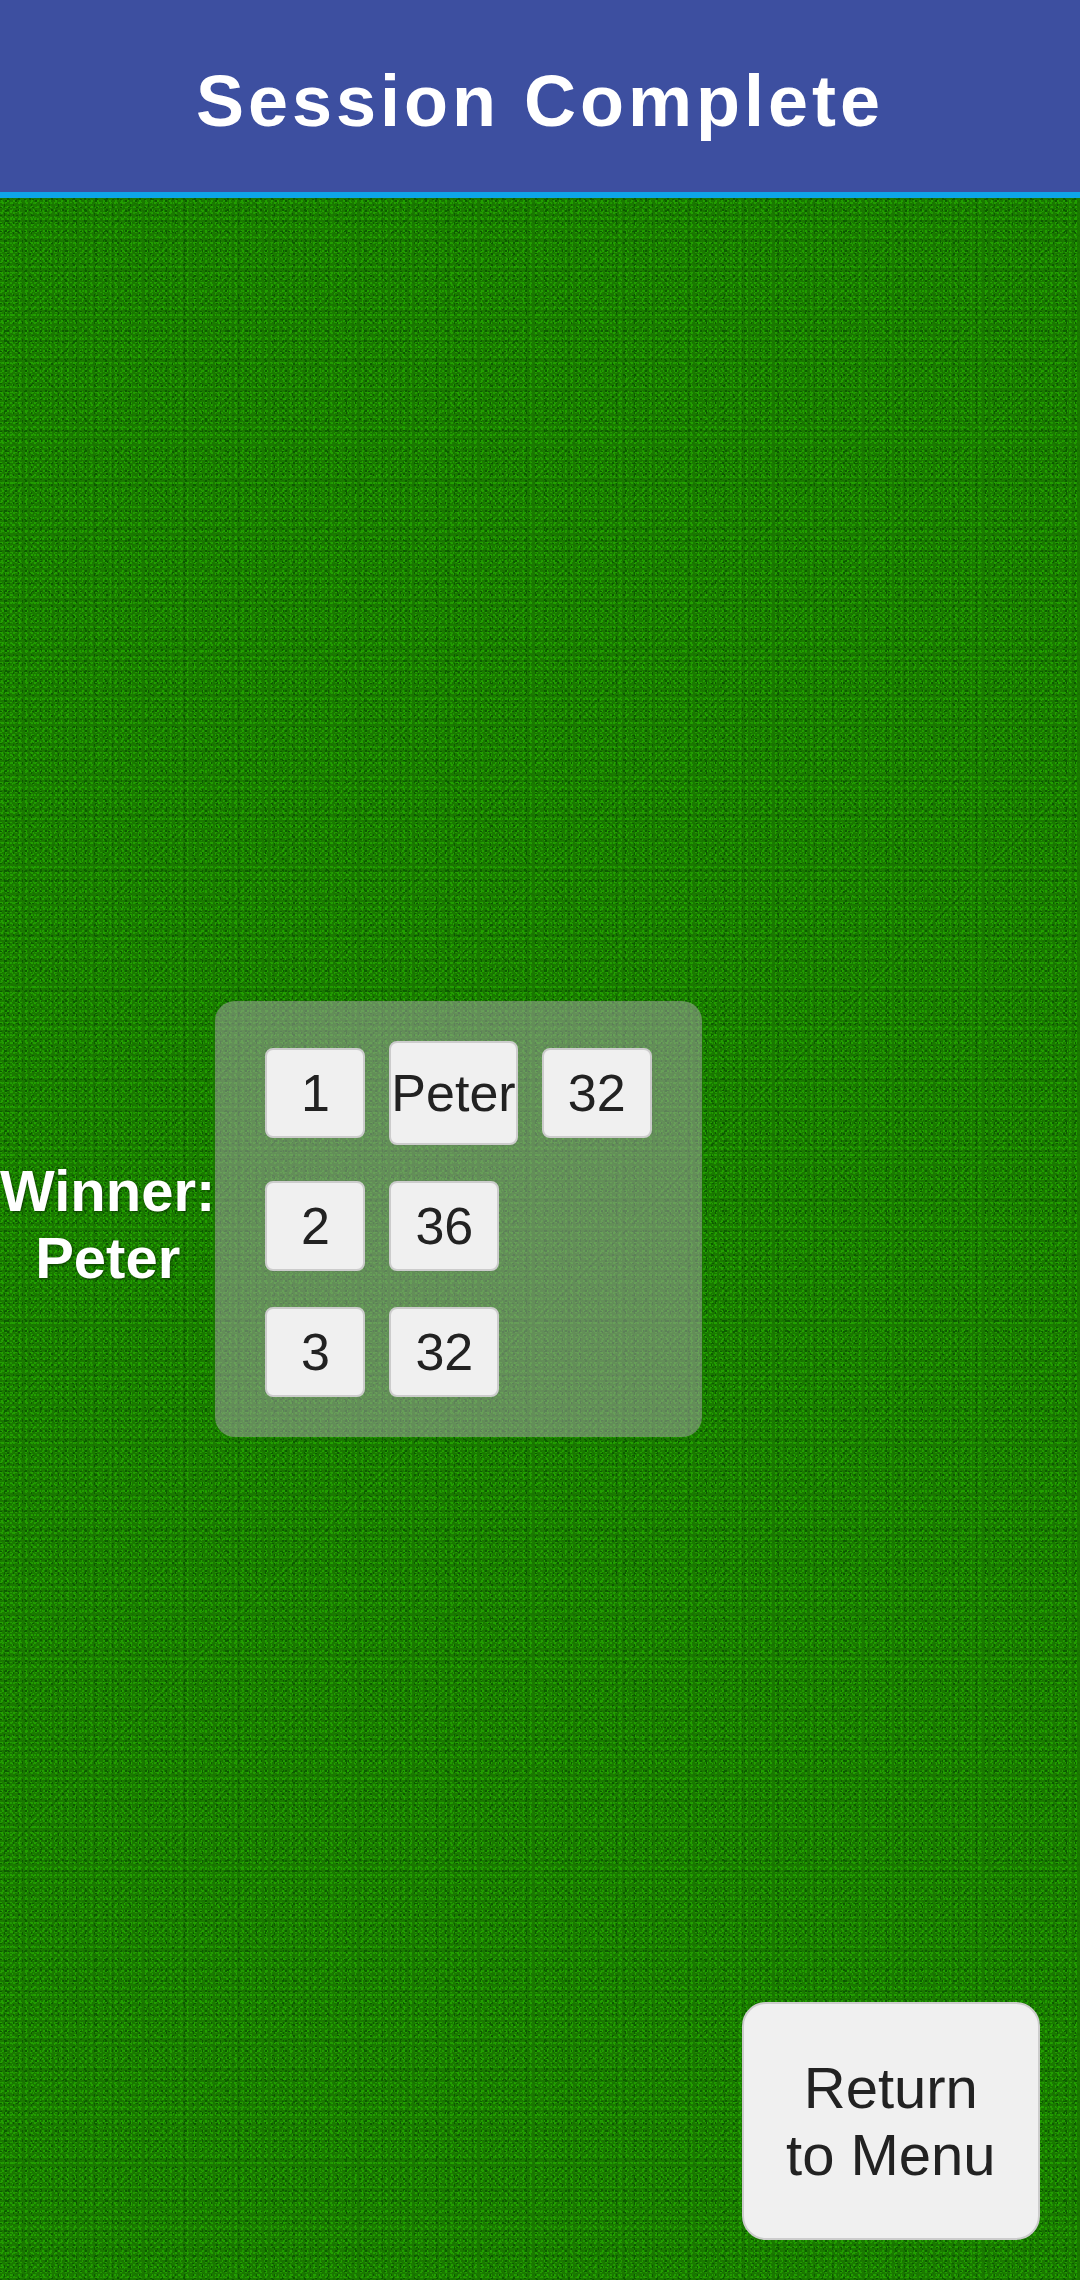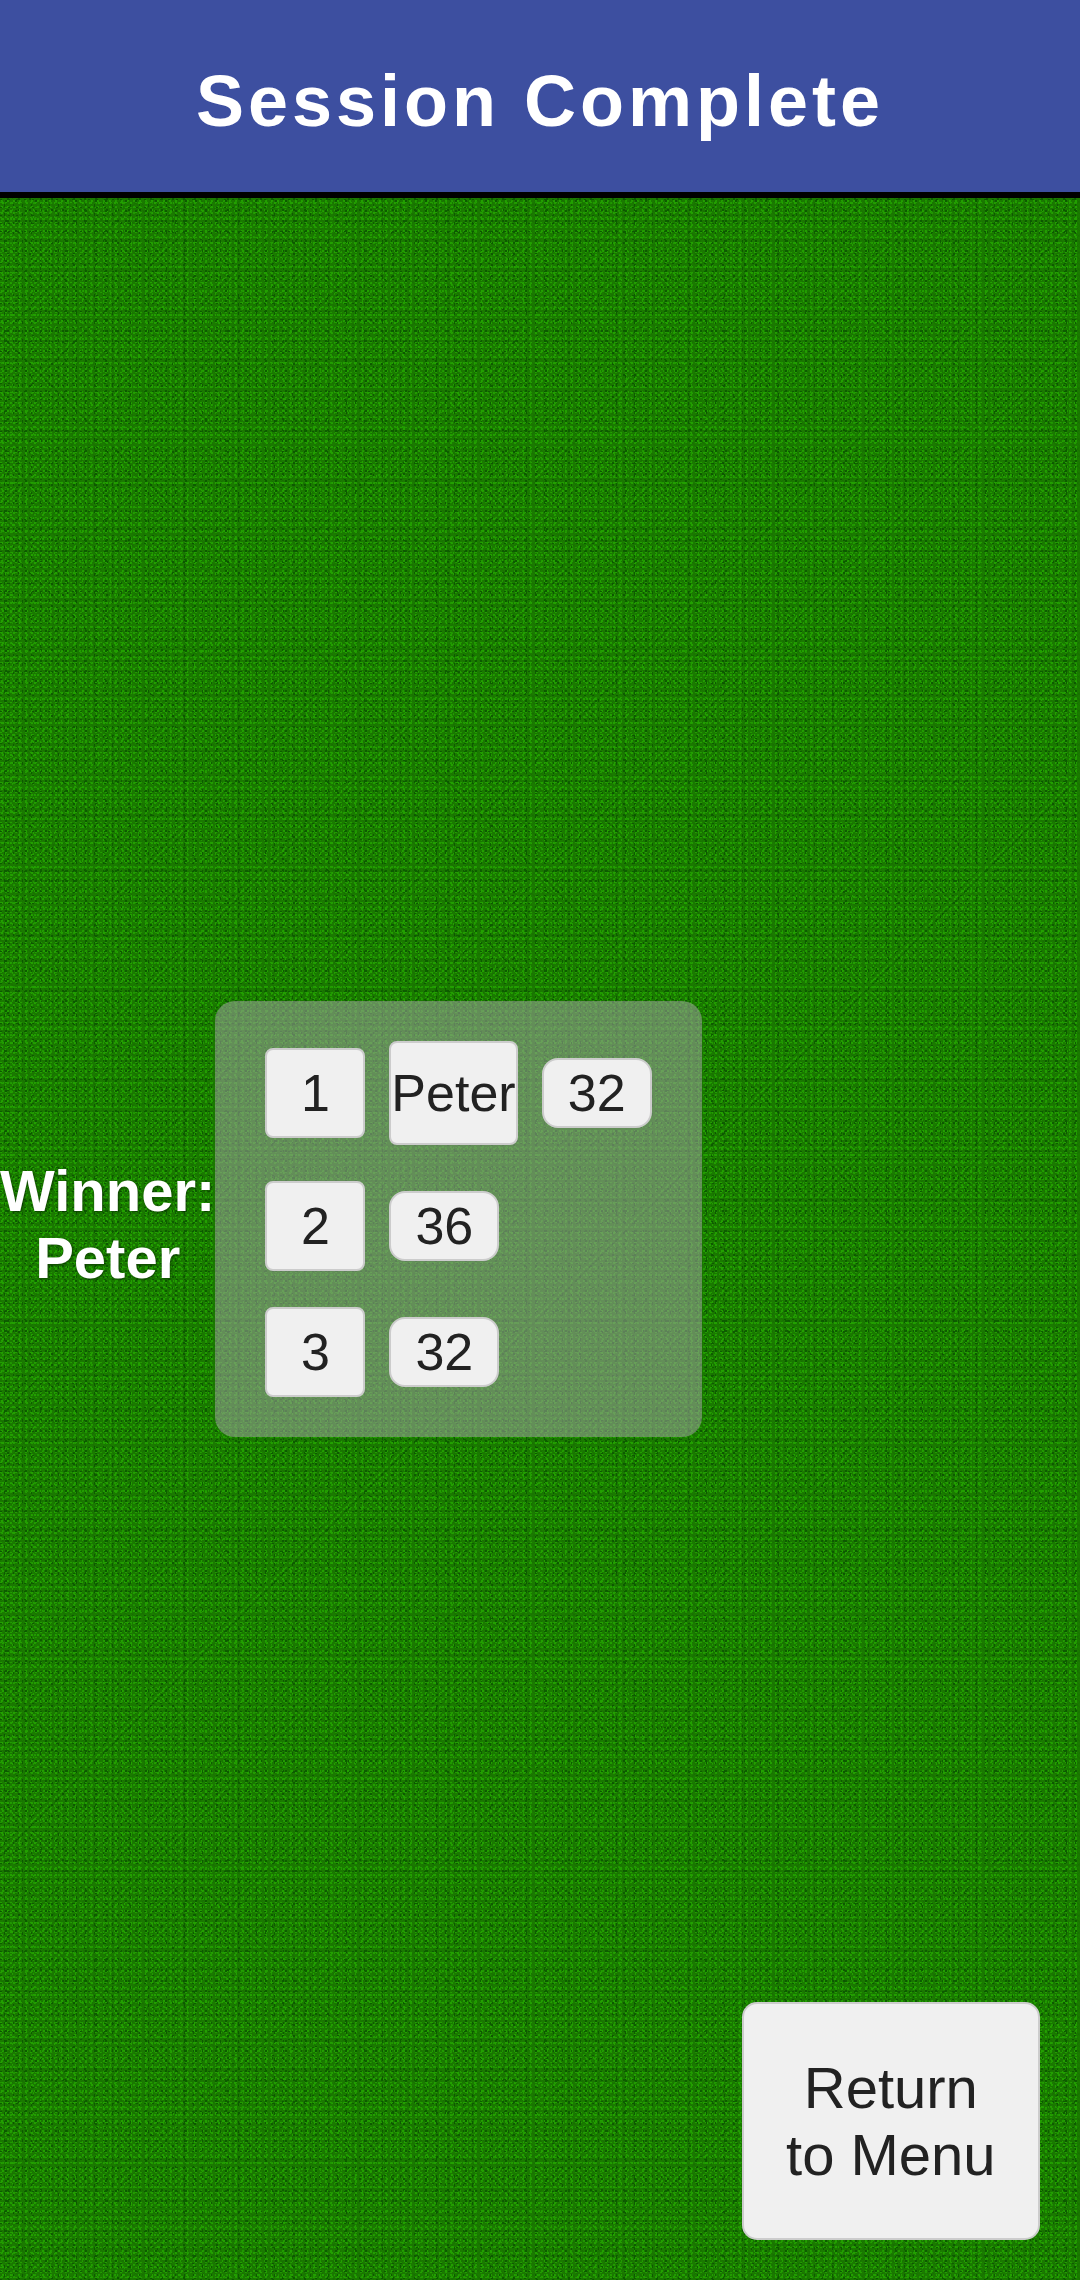--- a/index.html
+++ b/index.html
@@ -20,21 +20,21 @@
       flex-direction: column;
       width: 1080px;
       height: 2280px;
       overflow: hidden;
     }
 
     #header {
       background-color: #3d4fa0;
       padding: 60px 20px 50px;
       text-align: center;
-      border-bottom: 6px solid #000000;
+      border-bottom: 6px solid #0ea5e9;
       flex-shrink: 0;
     }
 
     #header h1 {
       color: white;
       font-size: 72px;
       font-weight: bold;
       letter-spacing: 4px;
     }
 
@@ -137,23 +137,23 @@
       display: flex;
       align-items: center;
       justify-content: center;
       font-size: 52px;
       color: #222;
     }
 
     .score-box {
       background-color: #f0f0f0;
       border: 2px solid #ccc;
-      border-radius: 16px;
+      border-radius: 8px;
       width: 110px;
-      height: 70px;
+      height: 90px;
       display: flex;
       align-items: center;
       justify-content: center;
       font-size: 52px;
       color: #222;
       flex-shrink: 0;
     }
 
     #return-button-container {
       position: relative;
@@ -161,21 +161,21 @@
       width: 100%;
       padding: 0 40px;
       margin-top: auto;
     }
 
     #return-button {
       width: 100%;
       padding: 50px 28px;
       background-color: #f0f0f0;
       border: 2px solid #ccc;
-      border-radius: 15px;
+      border-radius: 24px;
       font-size: 58px;
       color: #222;
       cursor: pointer;
       text-align: center;
     }
   </style>
 </head>
 <body>
 
 <div id="header">

